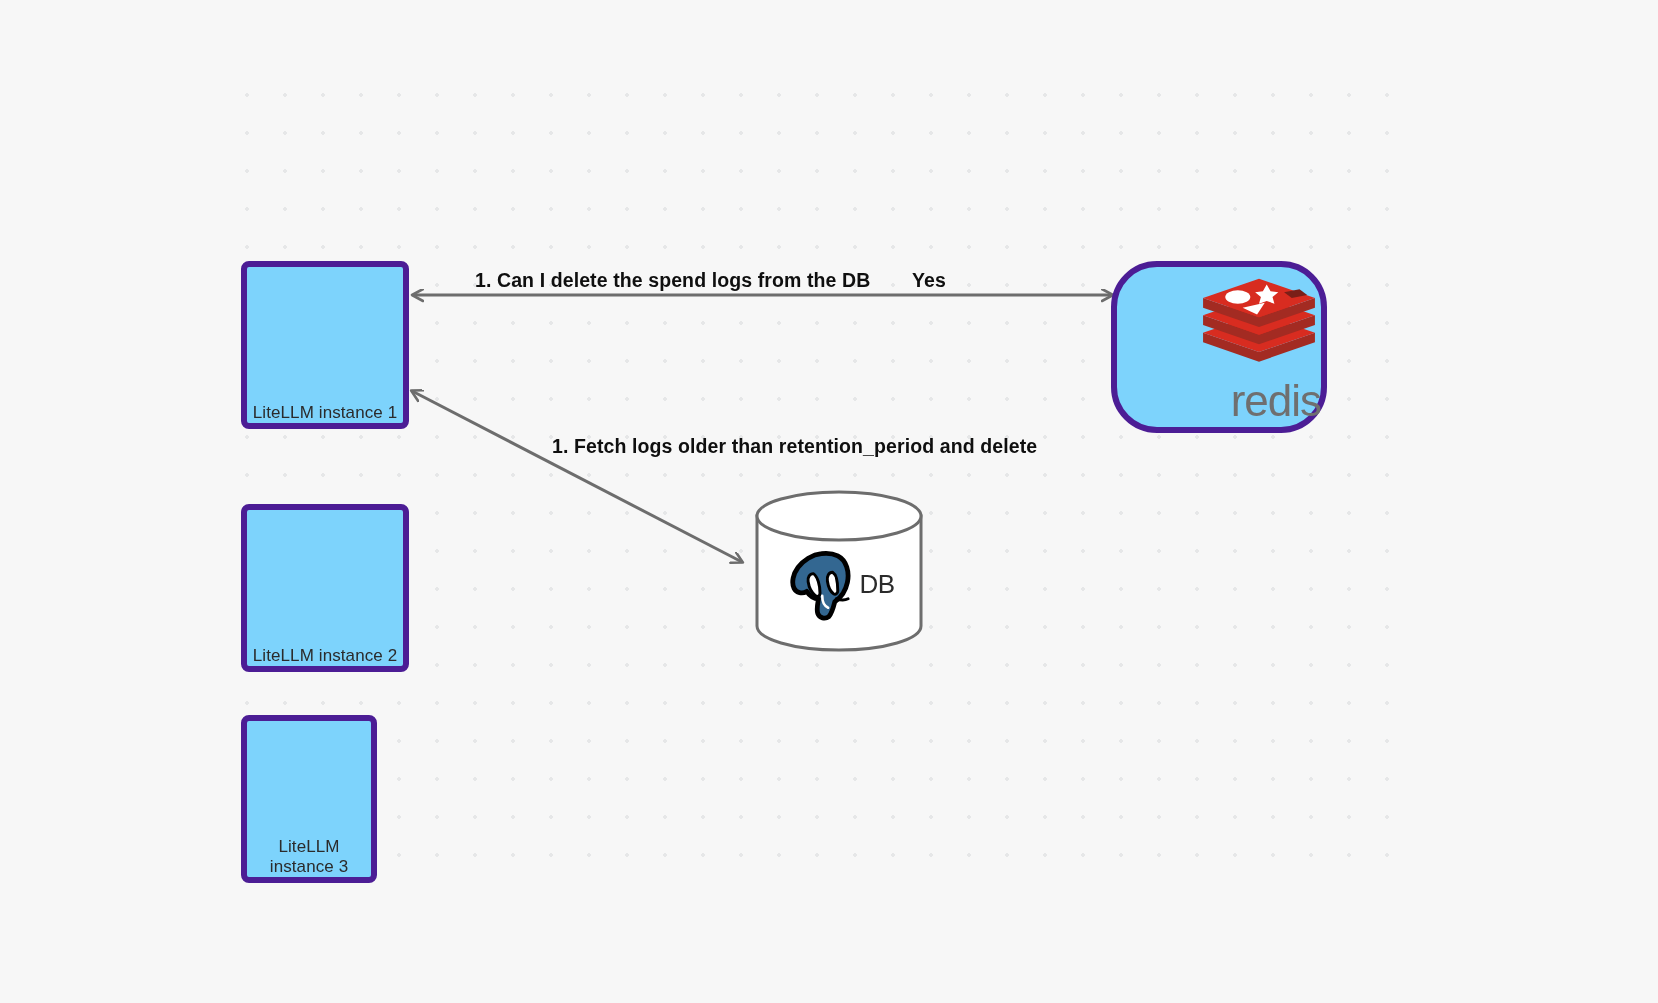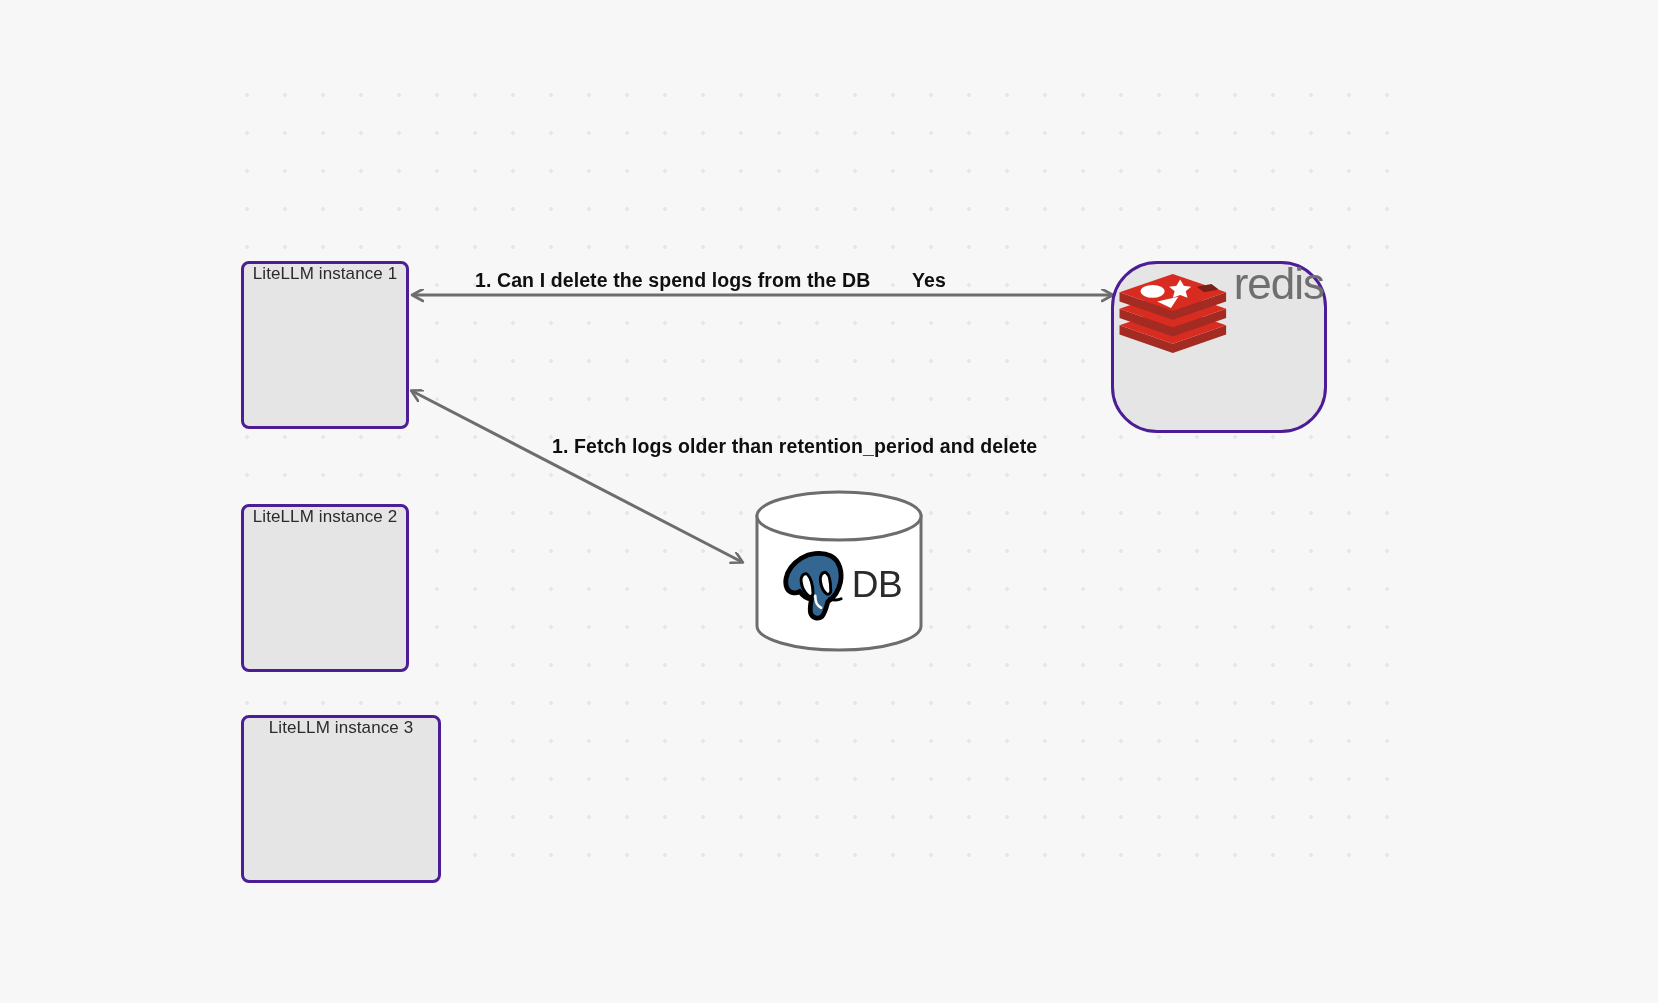--- a/index.html
+++ b/index.html
@@ -27,44 +27,45 @@
     width: 1186px;
     height: 812px;
     background-image: radial-gradient(#e6e7e8 1.6px, transparent 1.7px);
     background-size: 38px 38px;
     background-position: 0 0;
     pointer-events: none;
   }
   .node {
     position: absolute;
     box-sizing: border-box;
-    background: #e5e5e5;
-    border: 3px solid #4c1d95;
+    background: #7dd3fc;
+    border: 6px solid #4c1d95;
     display: flex;
-    align-items: flex-start;
+    align-items: flex-end;
     justify-content: center;
   }
   .node-box {
     border-radius: 8px;
   }
   .node-label {
     font-size: 17px;
     color: #2b2b2b;
     font-family: "Liberation Sans", sans-serif;
     letter-spacing: .1px;
     text-align: center;
     user-select: none;
   }
   #inst1 { left: 241px; top: 261px; width: 168px; height: 168px; }
   #inst2 { left: 241px; top: 488px; width: 168px; height: 168px; margin-top: 16px; }
-  #inst3 { left: 241px; top: 715px; width: 200px; height: 168px; }
+  #inst3 { left: 241px; top: 715px; width: 136px; height: 168px; }
 
   #redis-node {
     left: 1111px; top: 261px; width: 216px; height: 172px;
     border-radius: 46px;
+    flex-direction: column;
     gap: 2px;
   }
   .redis-logo {
     width: 124px;
     height: 108px;
     display: block;
   }
 
   #db-node {
     position: absolute;
@@ -79,21 +80,21 @@
     width: 170px; height: 164px;
     display: flex;
     align-items: center;
     justify-content: center;
     gap: 2px;
     padding-top: 26px;
     box-sizing: border-box;
   }
   .pg-logo { width: 74px; height: 74px; display:block; }
   .pg-text {
-    font-size: 37px;
+    font-size: 26px;
     color: #2b2b2b;
     font-family: "Liberation Sans", sans-serif;
     letter-spacing: -.5px;
     line-height: 1;
   }
   .edge-label {
     position: absolute;
     font-family: "Liberation Sans", sans-serif;
     font-weight: bold;
     font-size: 19.5px;

